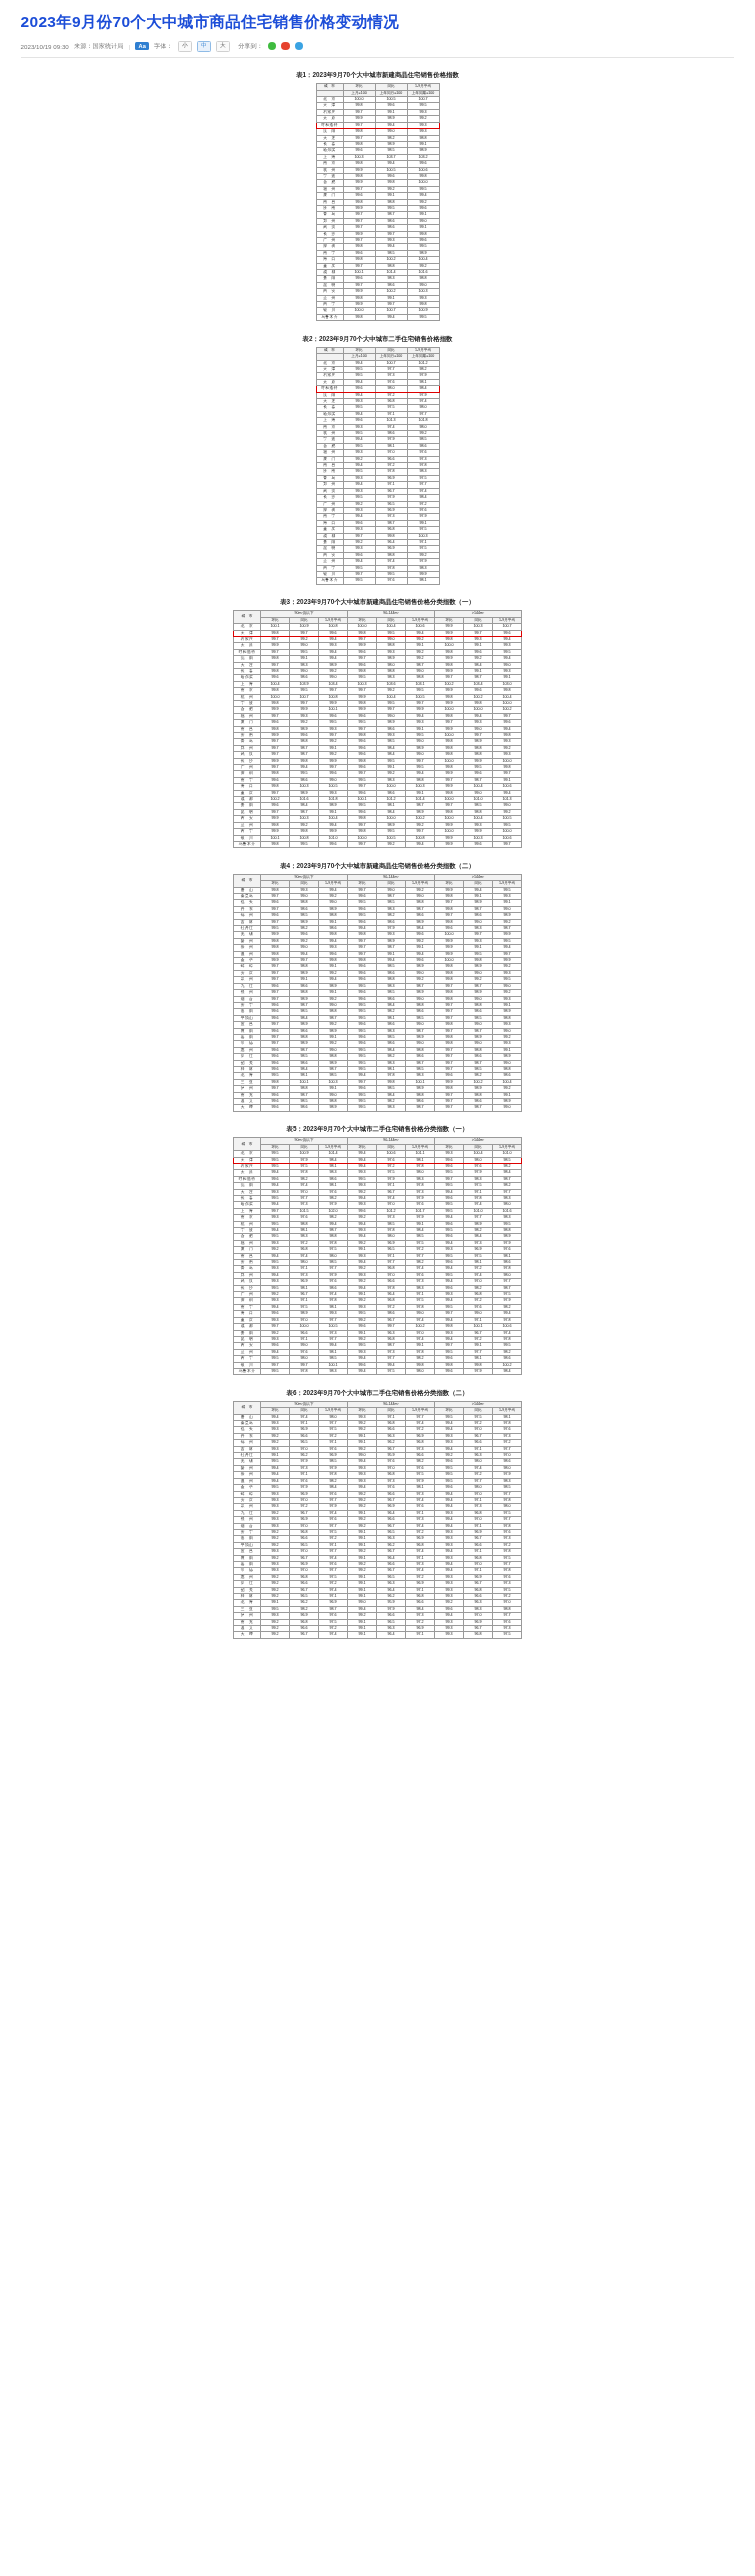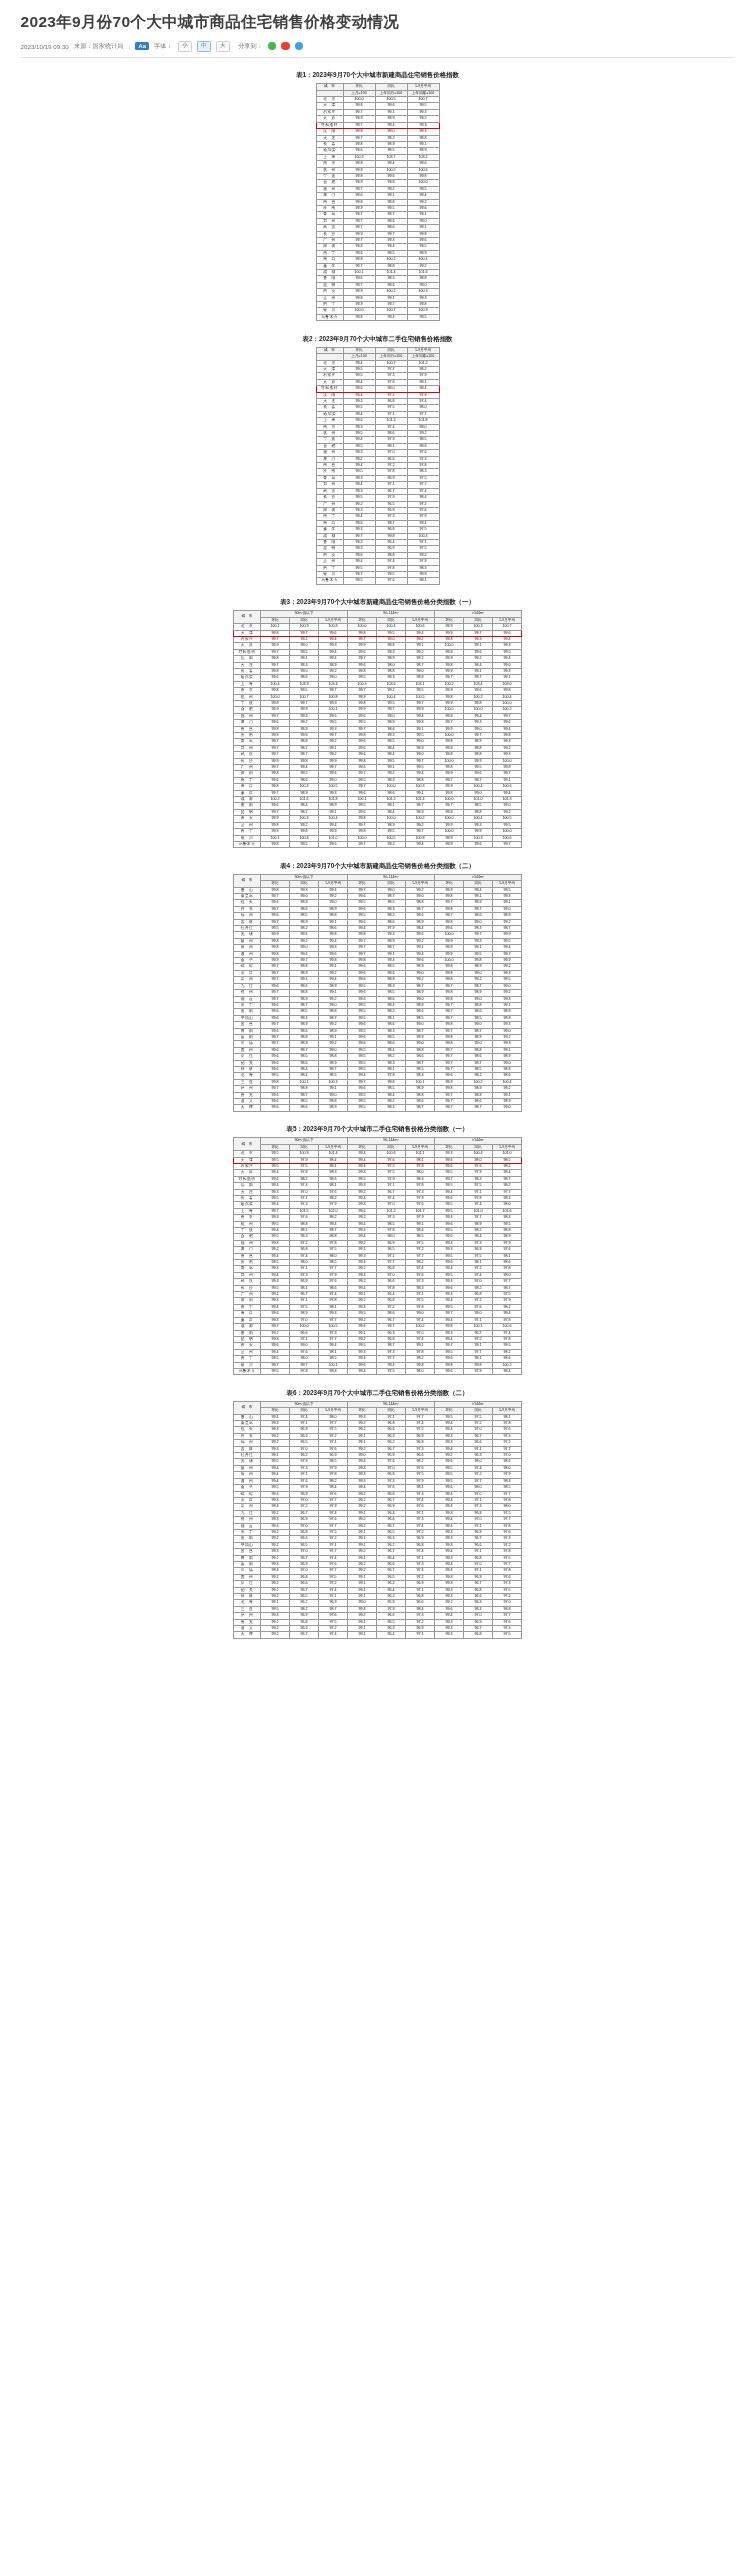--- a/index.html
+++ b/index.html
@@ -10,21 +10,21 @@
     font-family: "Liberation Sans", sans-serif;
     color: #222;
   }
   .page {
     width: 755px;
     padding: 9.3px 20.6px 20.6px 20.6px;
   }
   h1.doc-title {
     font-size: 15.5px;
     font-weight: bold;
-    color: #404040;
+    color: #1d4ed8;
     margin: 3.1px 0 7.2px 0;
     letter-spacing: 0.3px;
   }
   .meta-bar {
     display: flex;
     align-items: center;
     gap: 5.2px;
     font-size: 6.2px;
     color: #666;
     padding-bottom: 5.2px;

